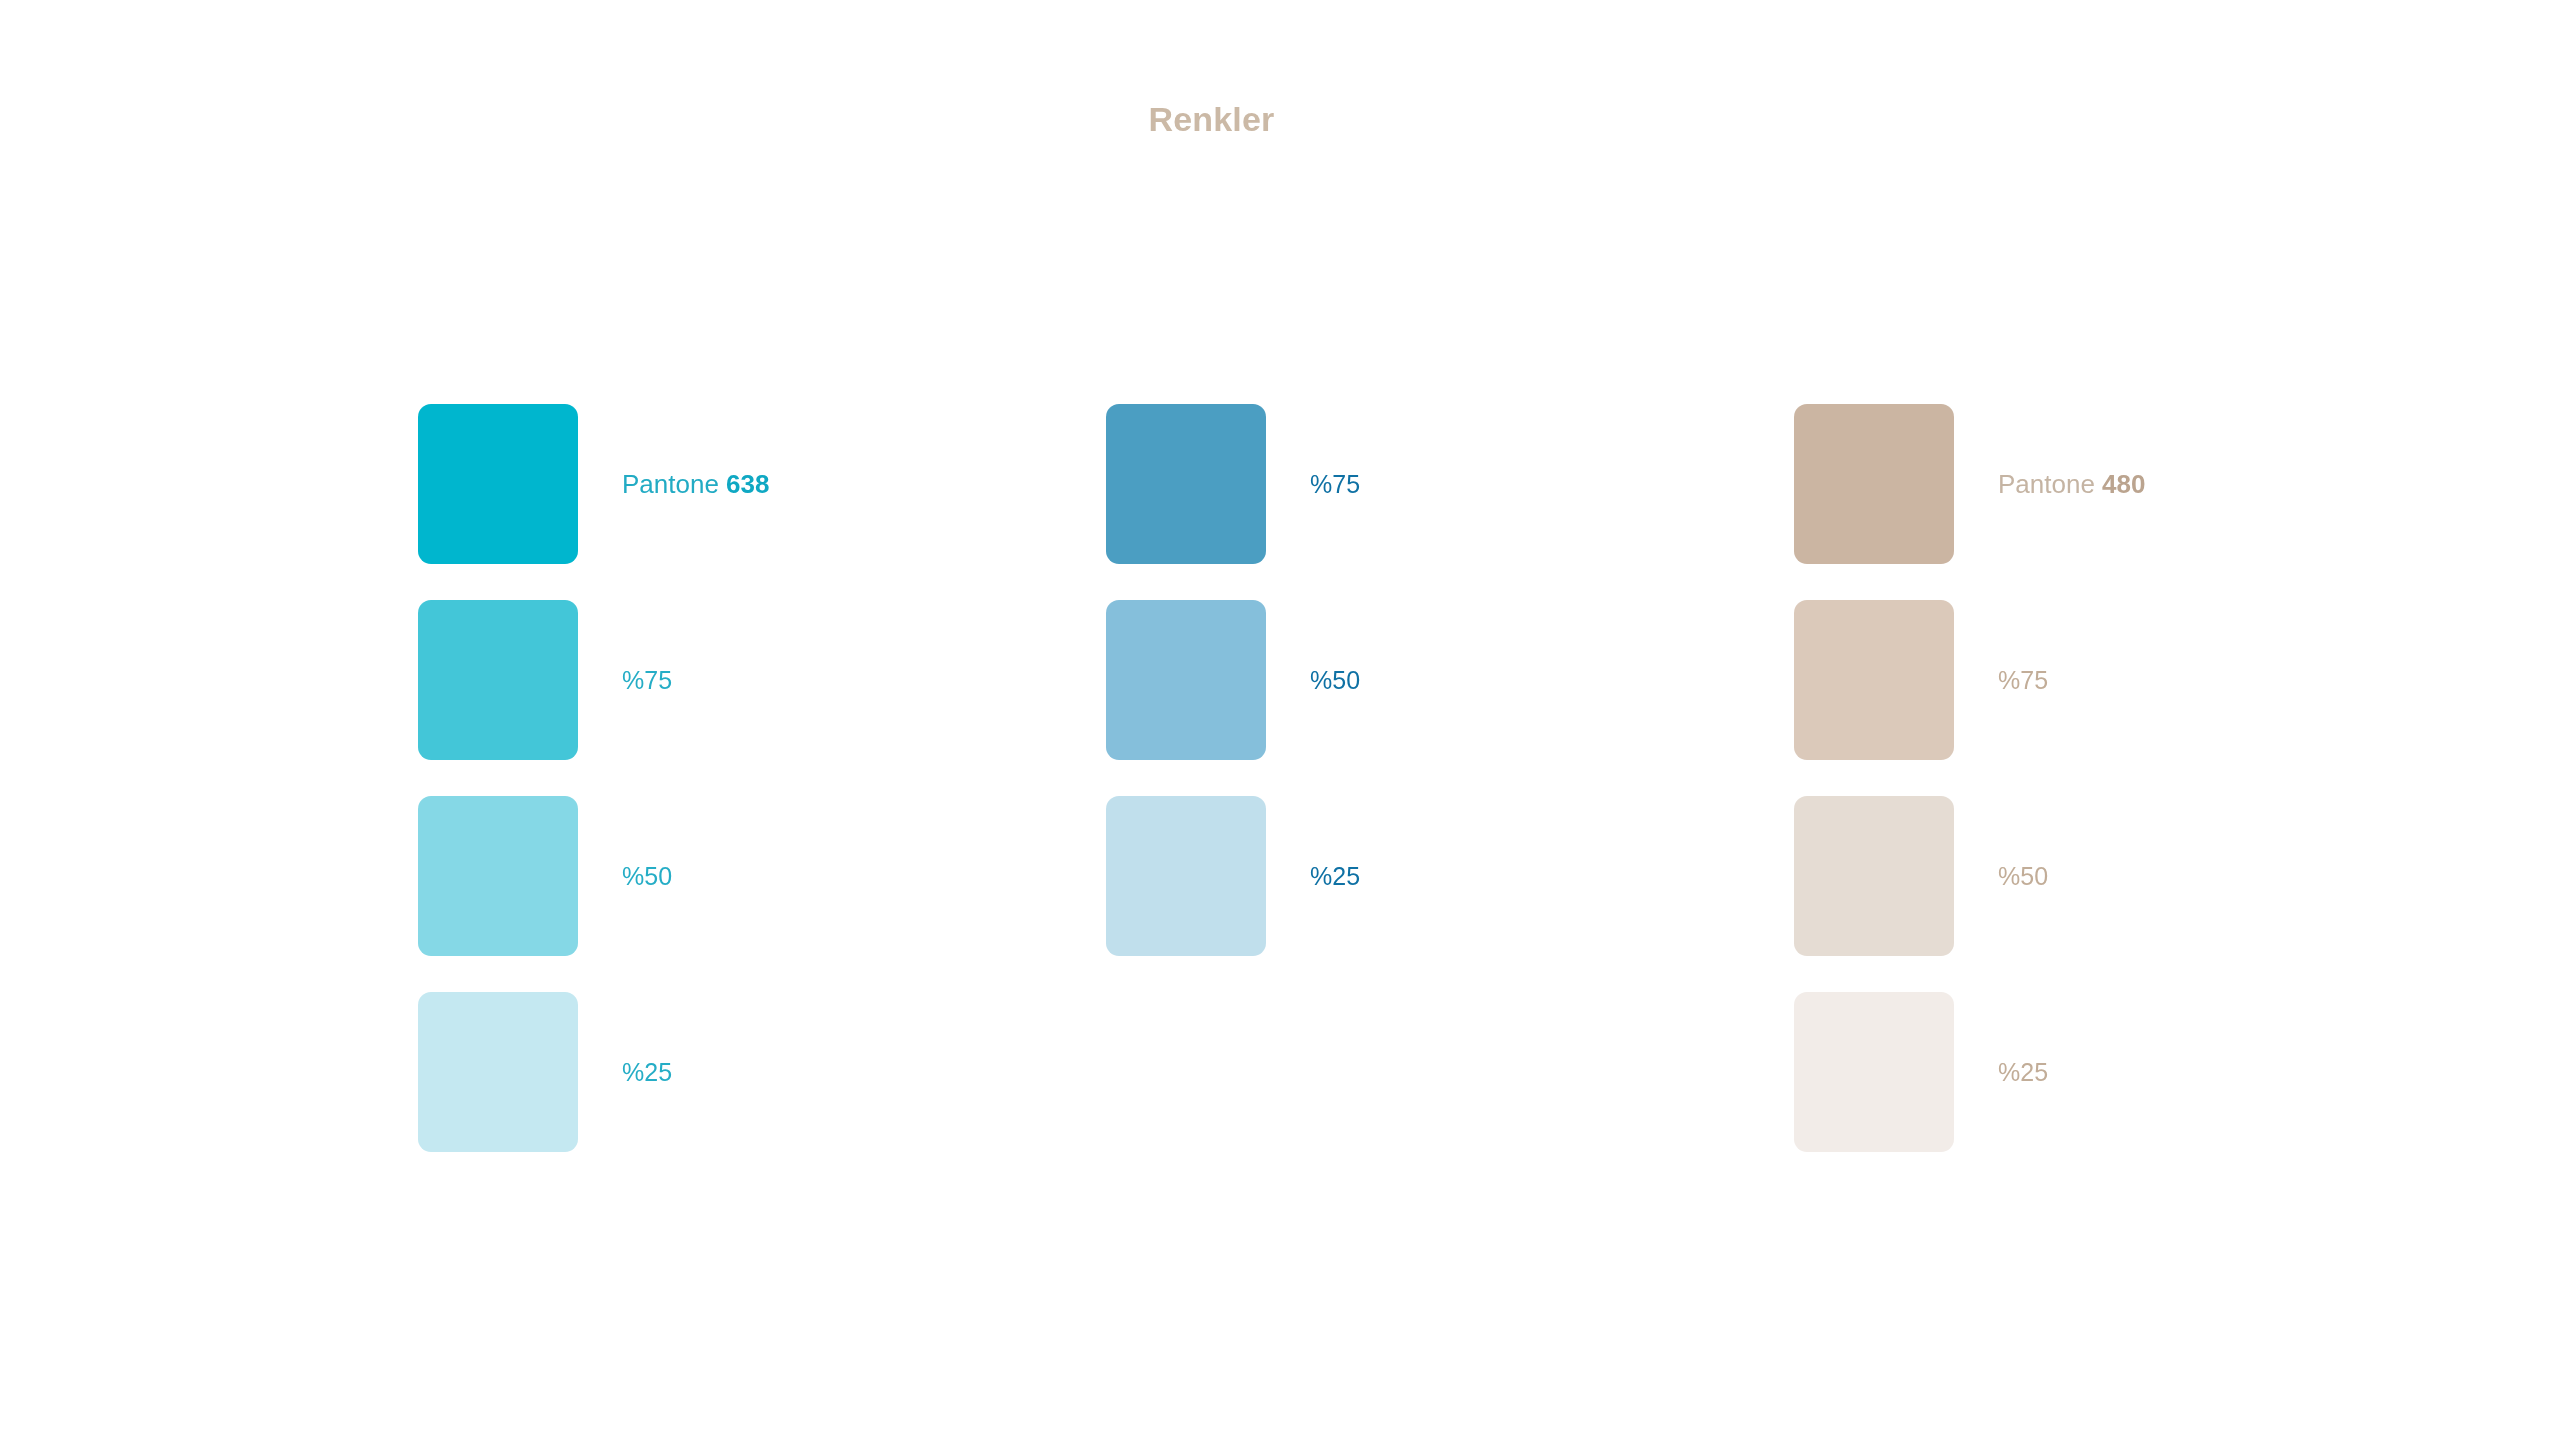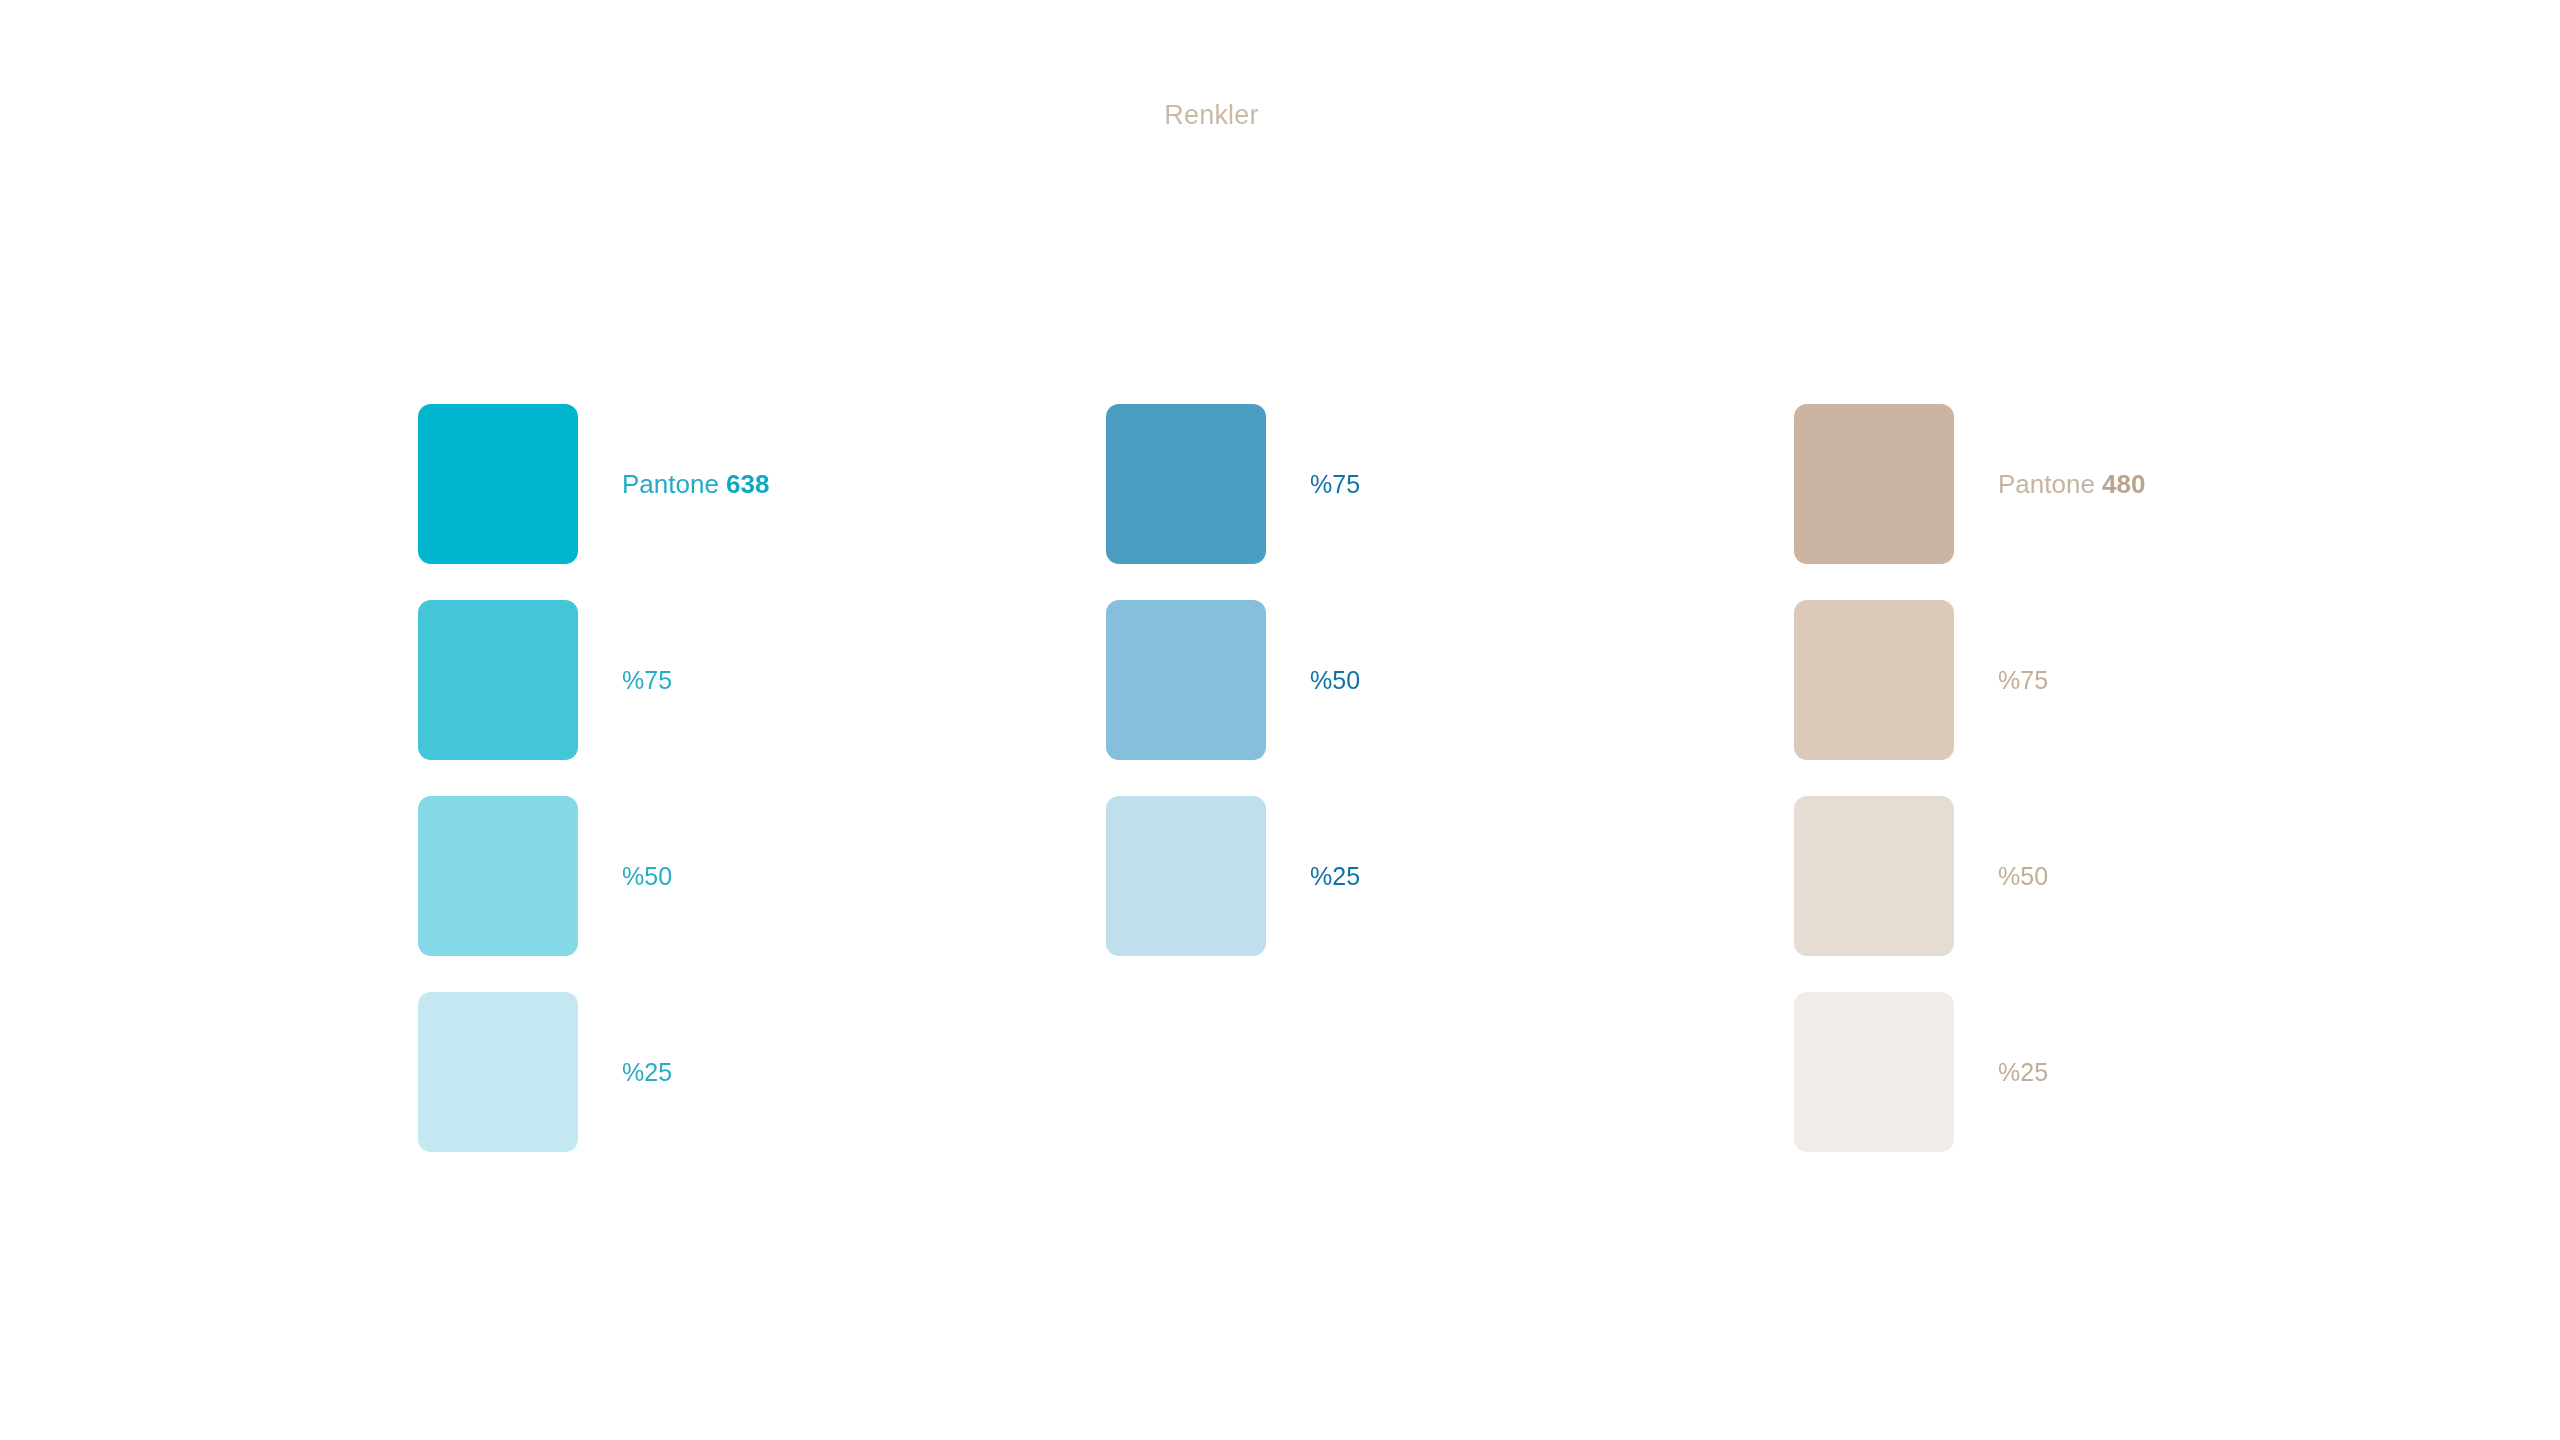--- a/index.html
+++ b/index.html
@@ -23,22 +23,22 @@
     background: #ffffff;
   }
 
   
   .page-title {
     position: absolute;
     top: 102px;
     left: 0;
     width: 2423px;
     text-align: center;
-    font-size: 27px;
-    font-weight: 400;
+    font-size: 34px;
+    font-weight: 700;
     letter-spacing: 0.2px;
     color: #cbb9a6;
     line-height: 1;
   }
 
   
   .palette {
     position: absolute;
     top: 404px;
     left: 418px;

